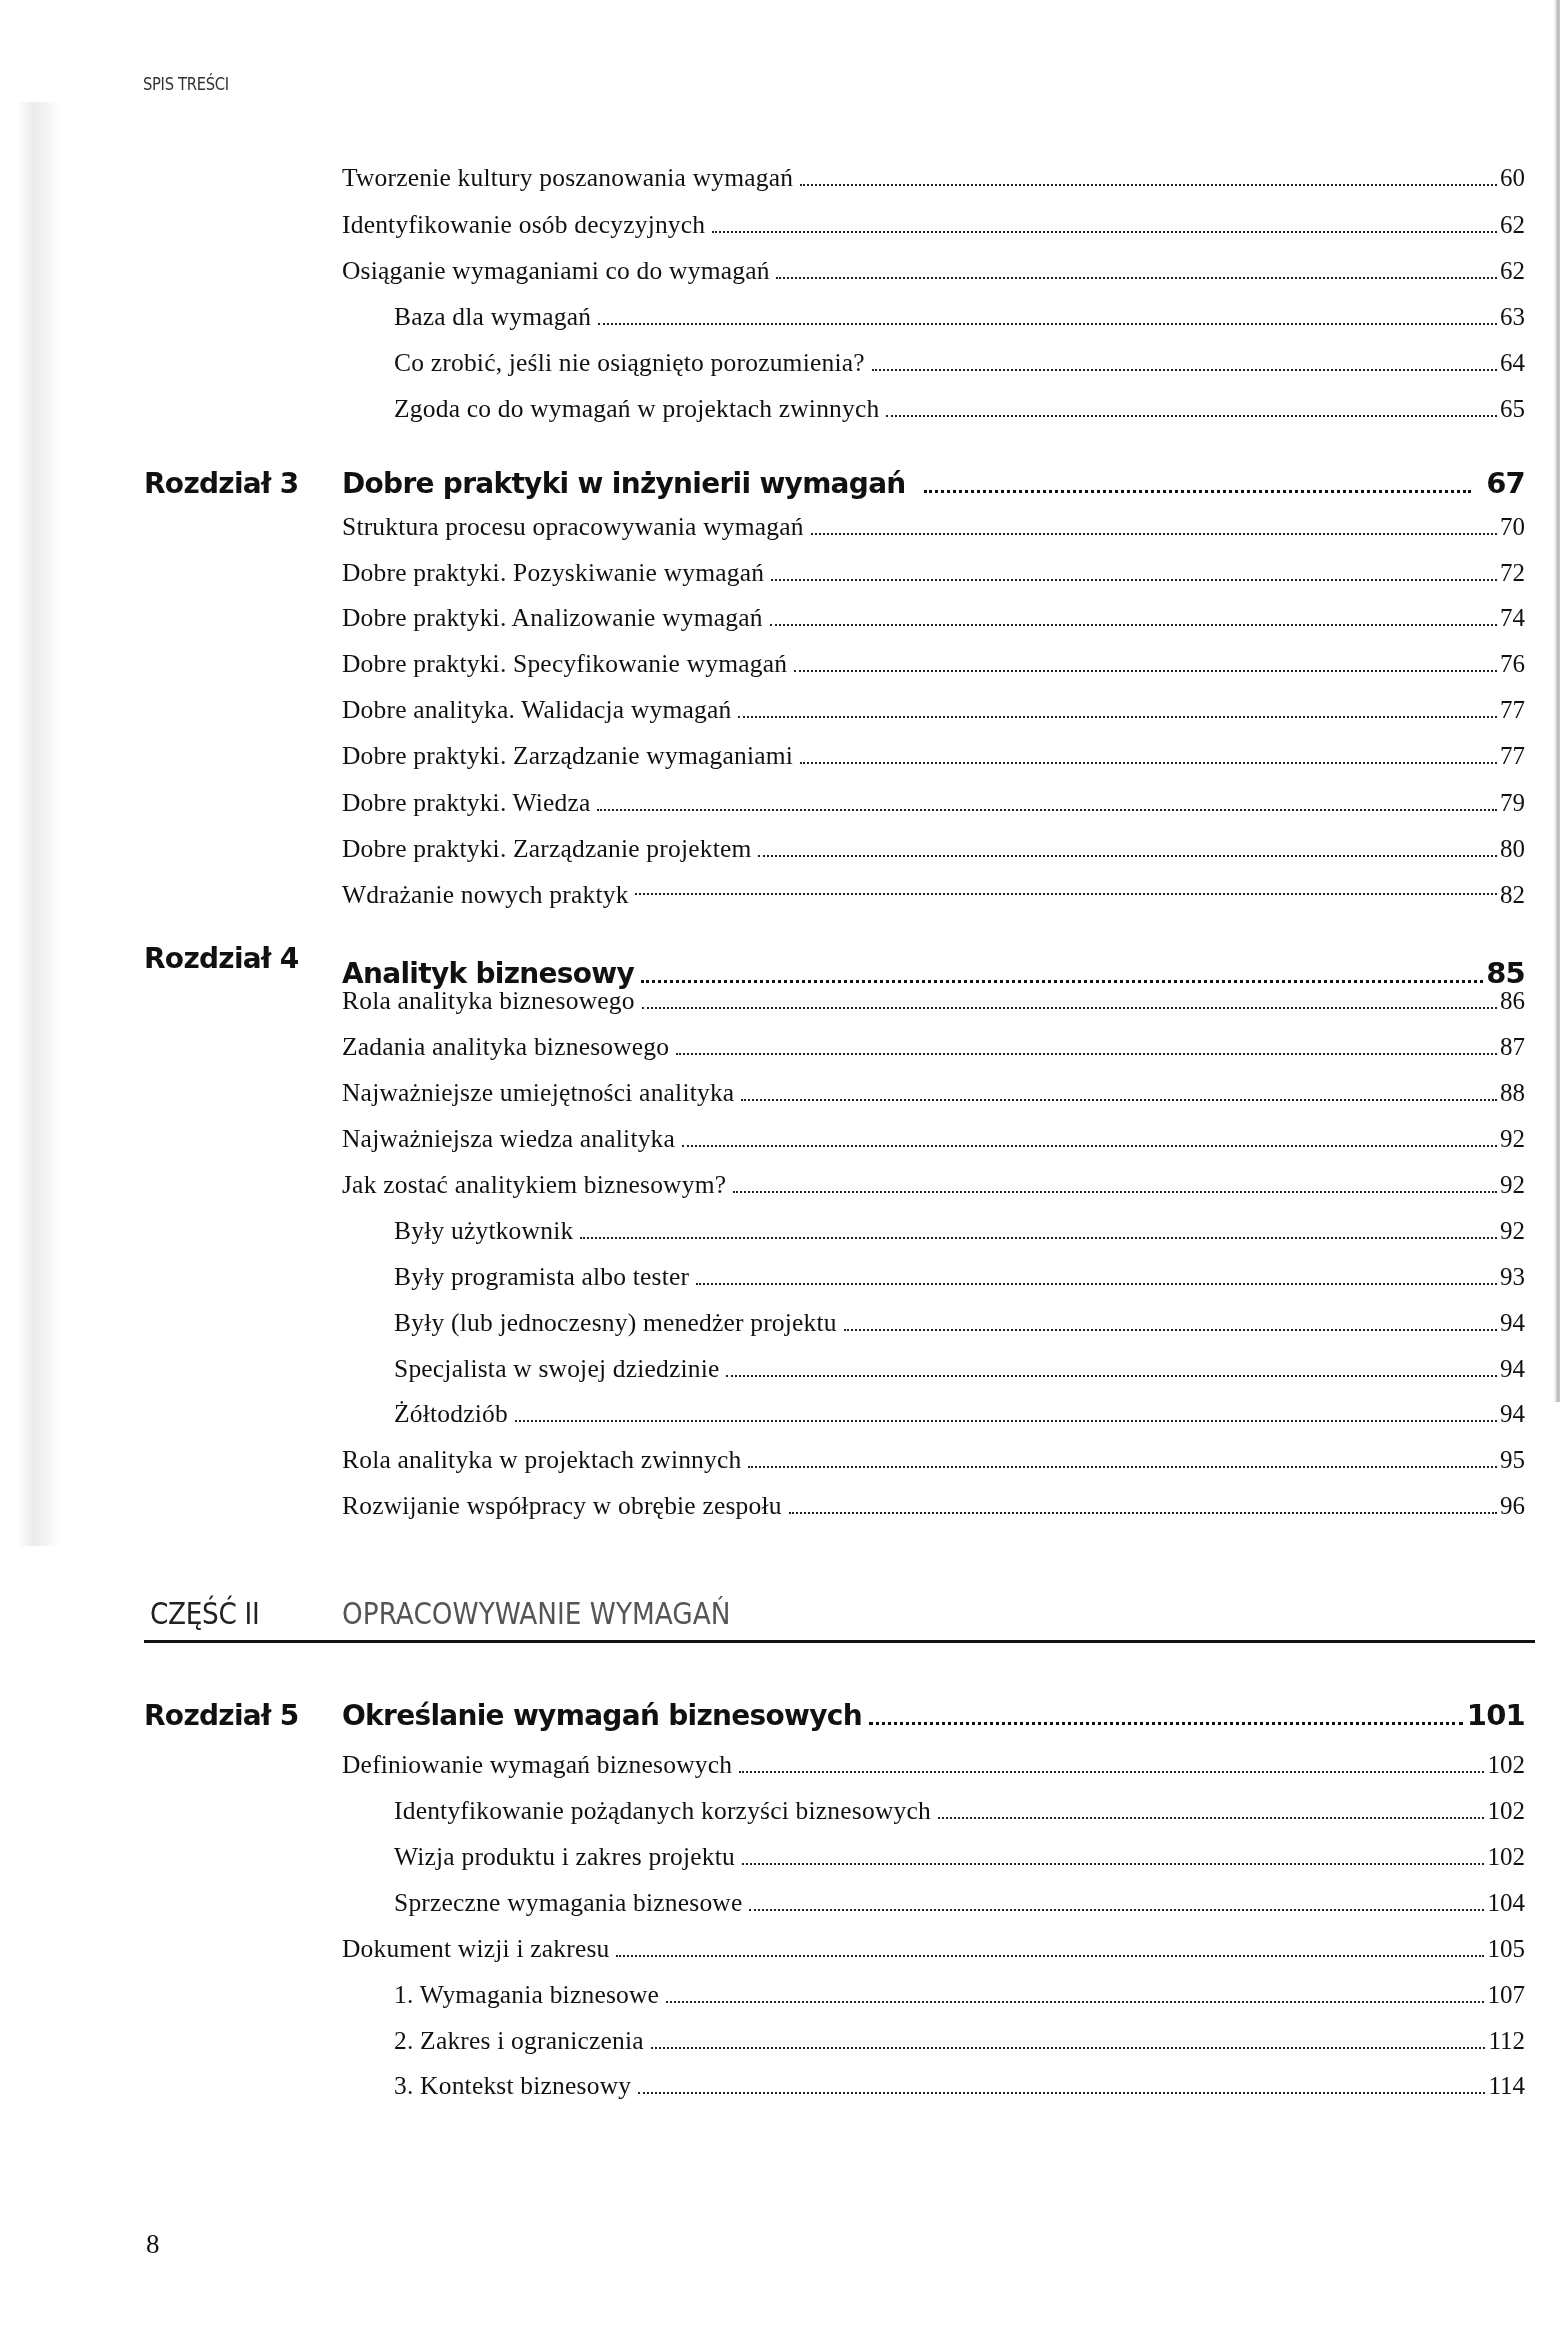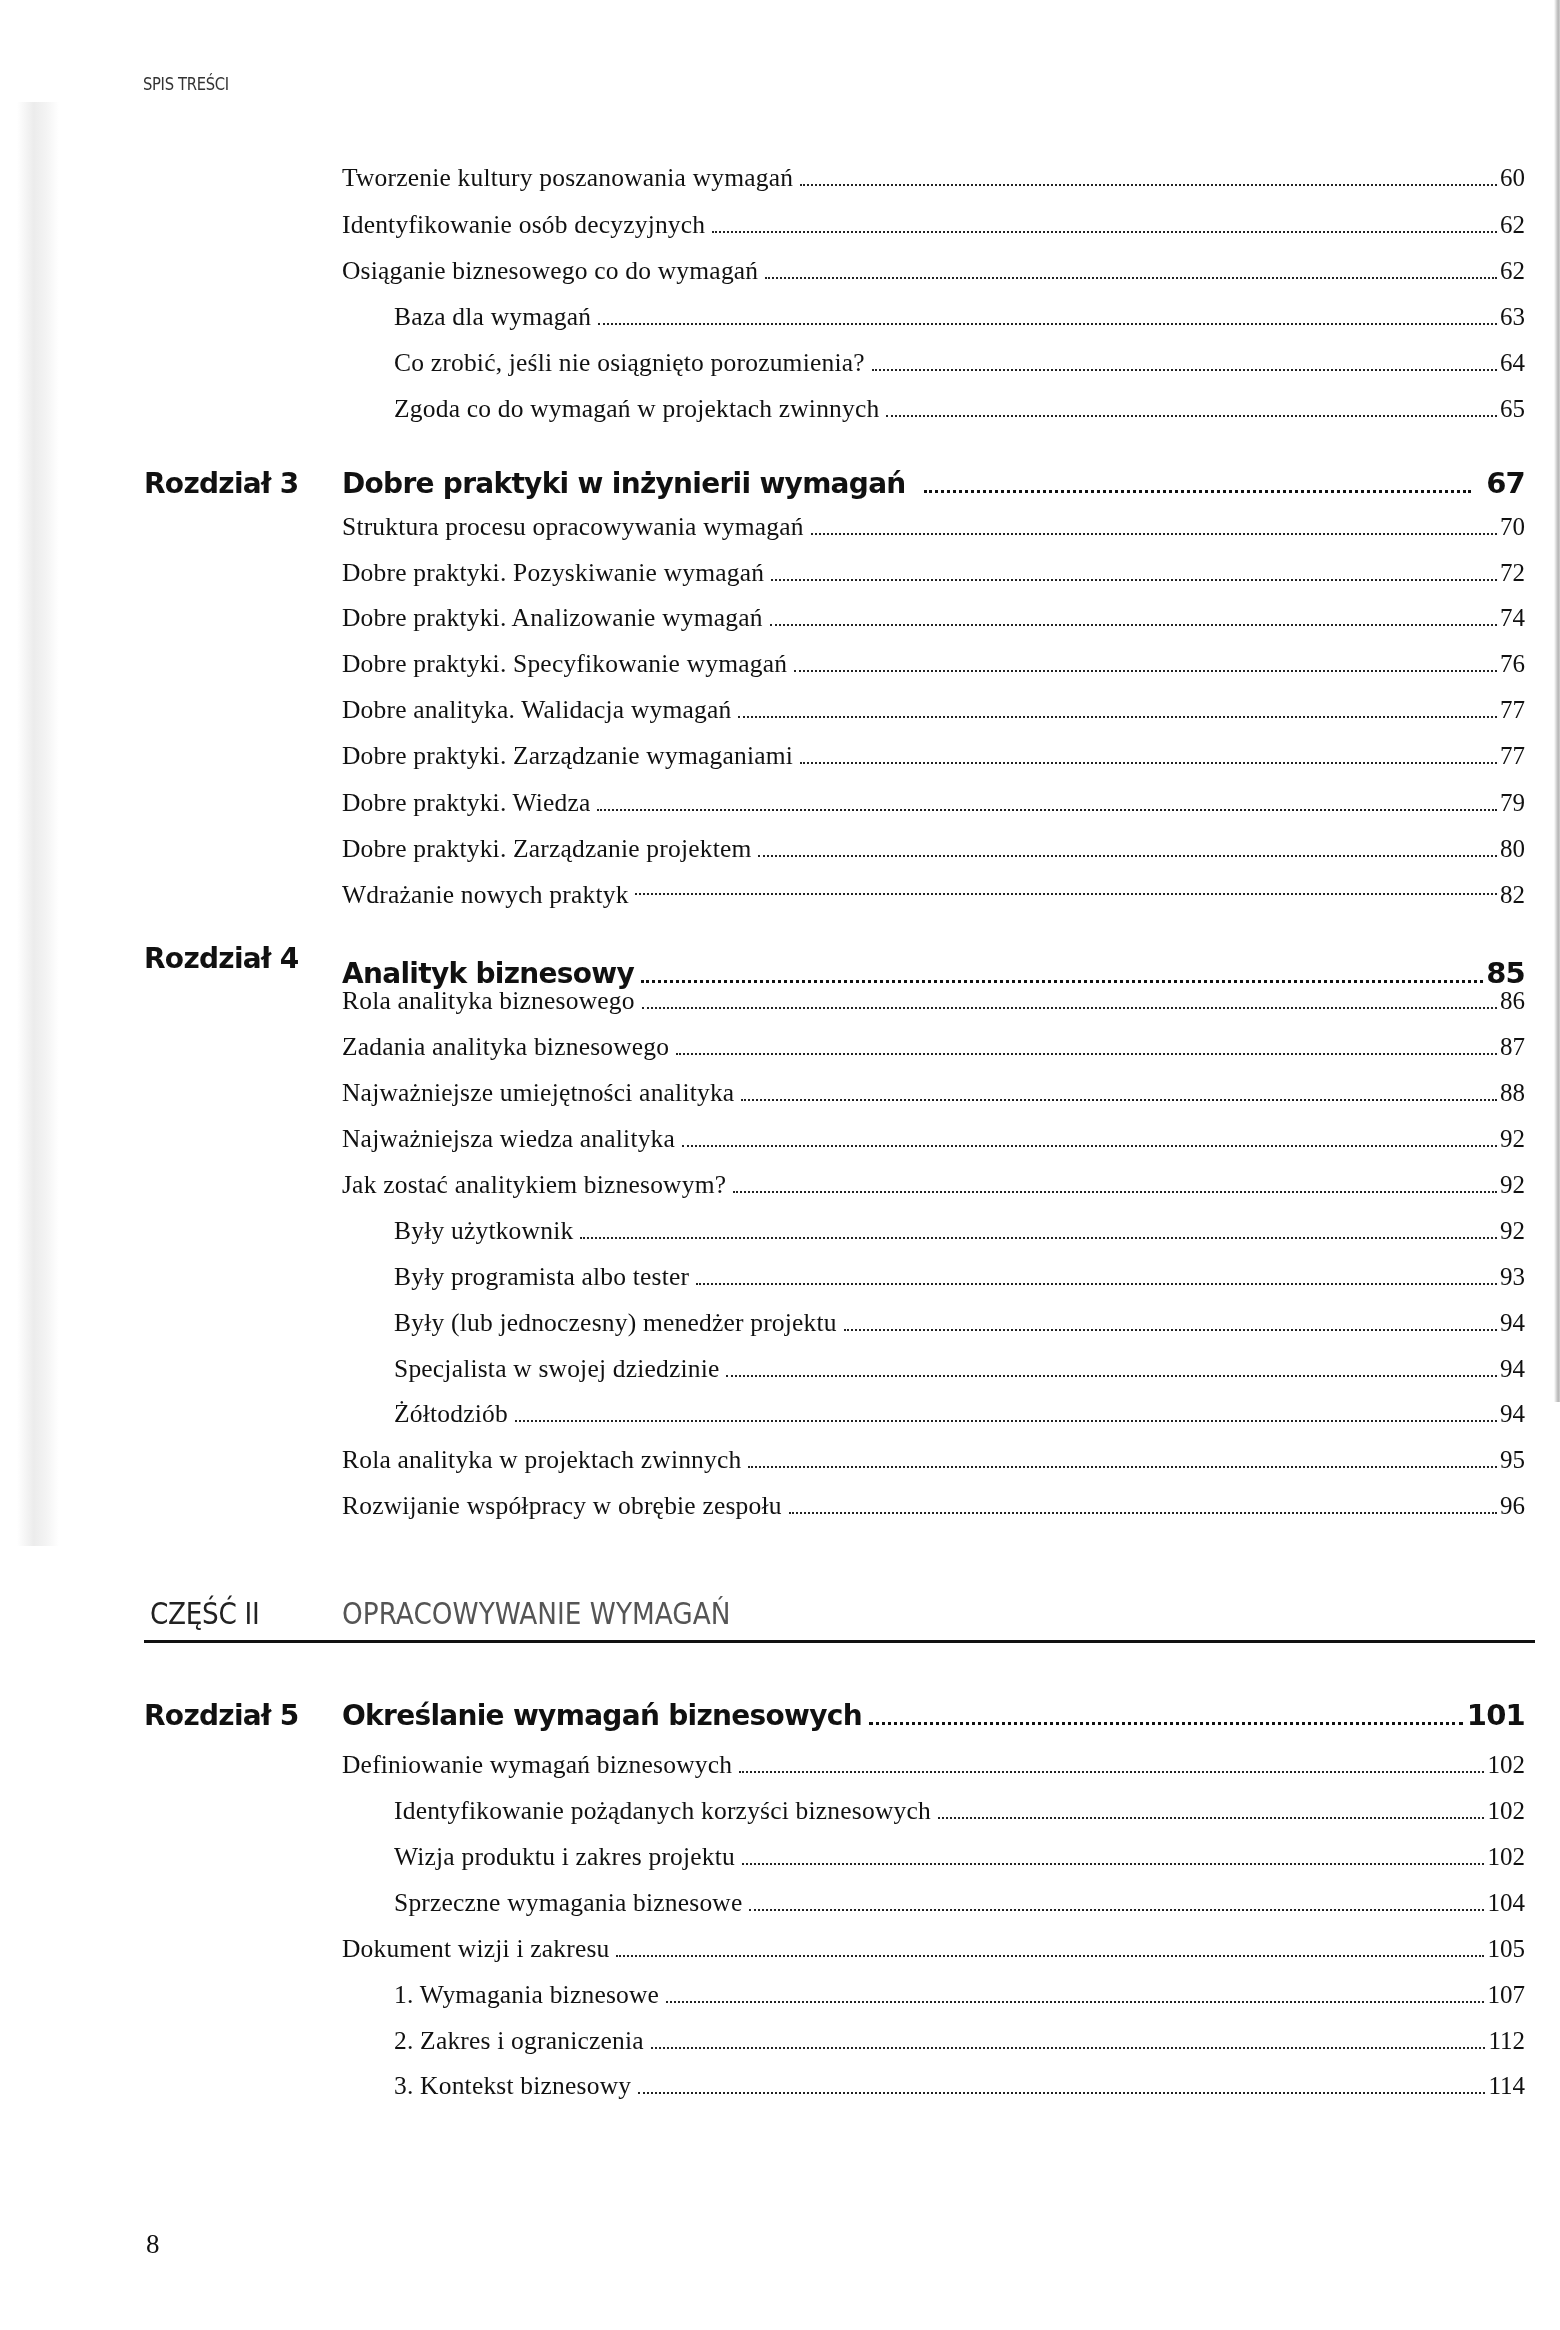--- a/index.html
+++ b/index.html
@@ -71,21 +71,21 @@
       <span class="label">Tworzenie kultury poszanowania wymagań</span>
       <span class="leader"></span>
       <span class="page">60</span>
     </div>
     <div class="row " style="top: 208px;">
       <span class="label">Identyfikowanie osób decyzyjnych</span>
       <span class="leader"></span>
       <span class="page">62</span>
     </div>
     <div class="row " style="top: 254px;">
-      <span class="label">Osiąganie biznesowego co do wymagań</span>
+      <span class="label">Osiąganie wymaganiami co do wymagań</span>
       <span class="leader"></span>
       <span class="page">62</span>
     </div>
     <div class="row indent" style="top: 300px;">
       <span class="label">Baza dla wymagań</span>
       <span class="leader"></span>
       <span class="page">63</span>
     </div>
     <div class="row indent" style="top: 346px;">
       <span class="label">Co zrobić, jeśli nie osiągnięto porozumienia?</span>

